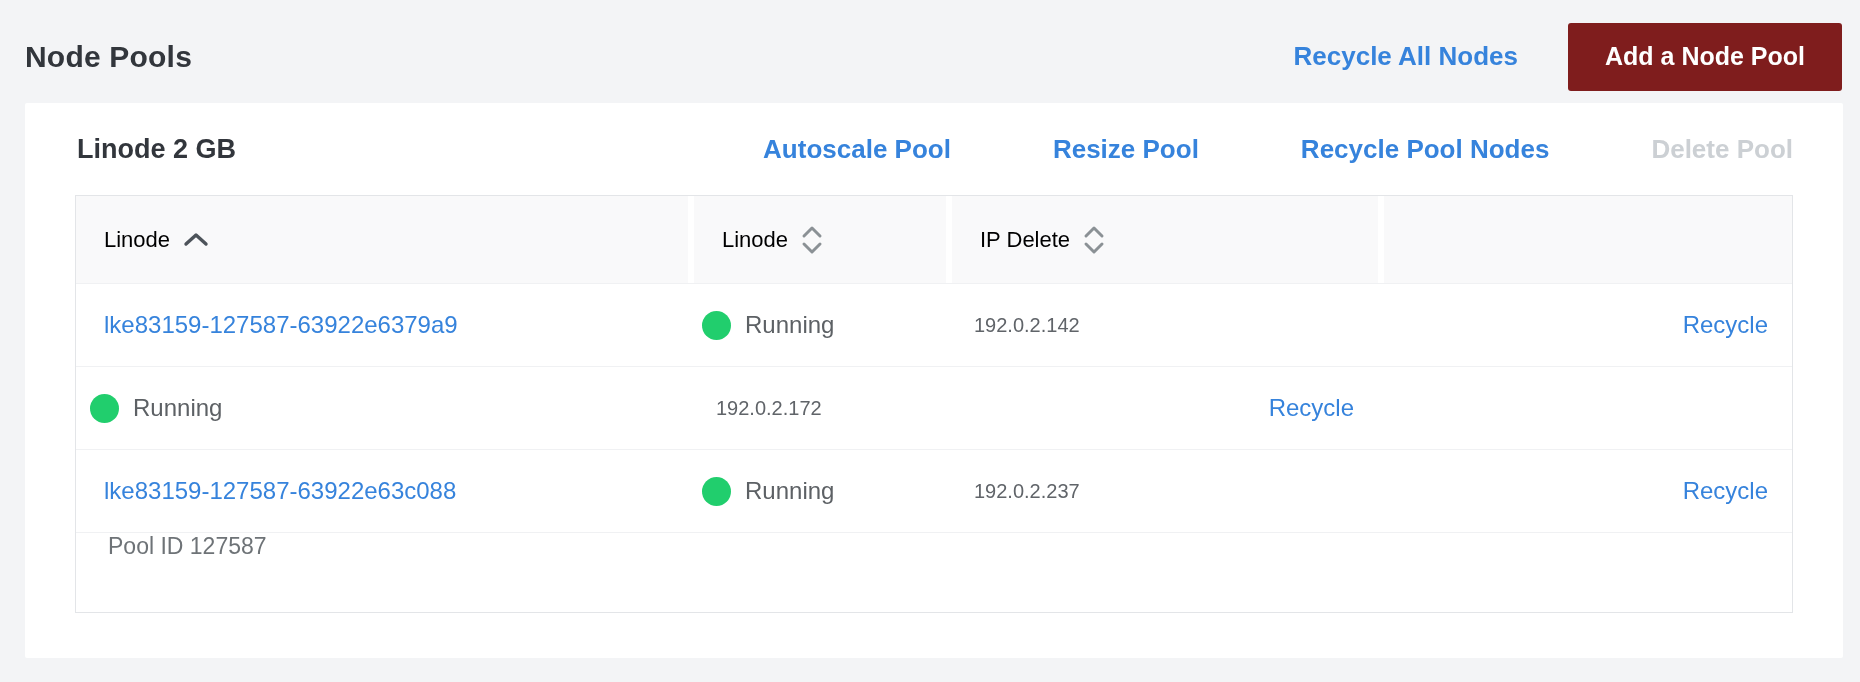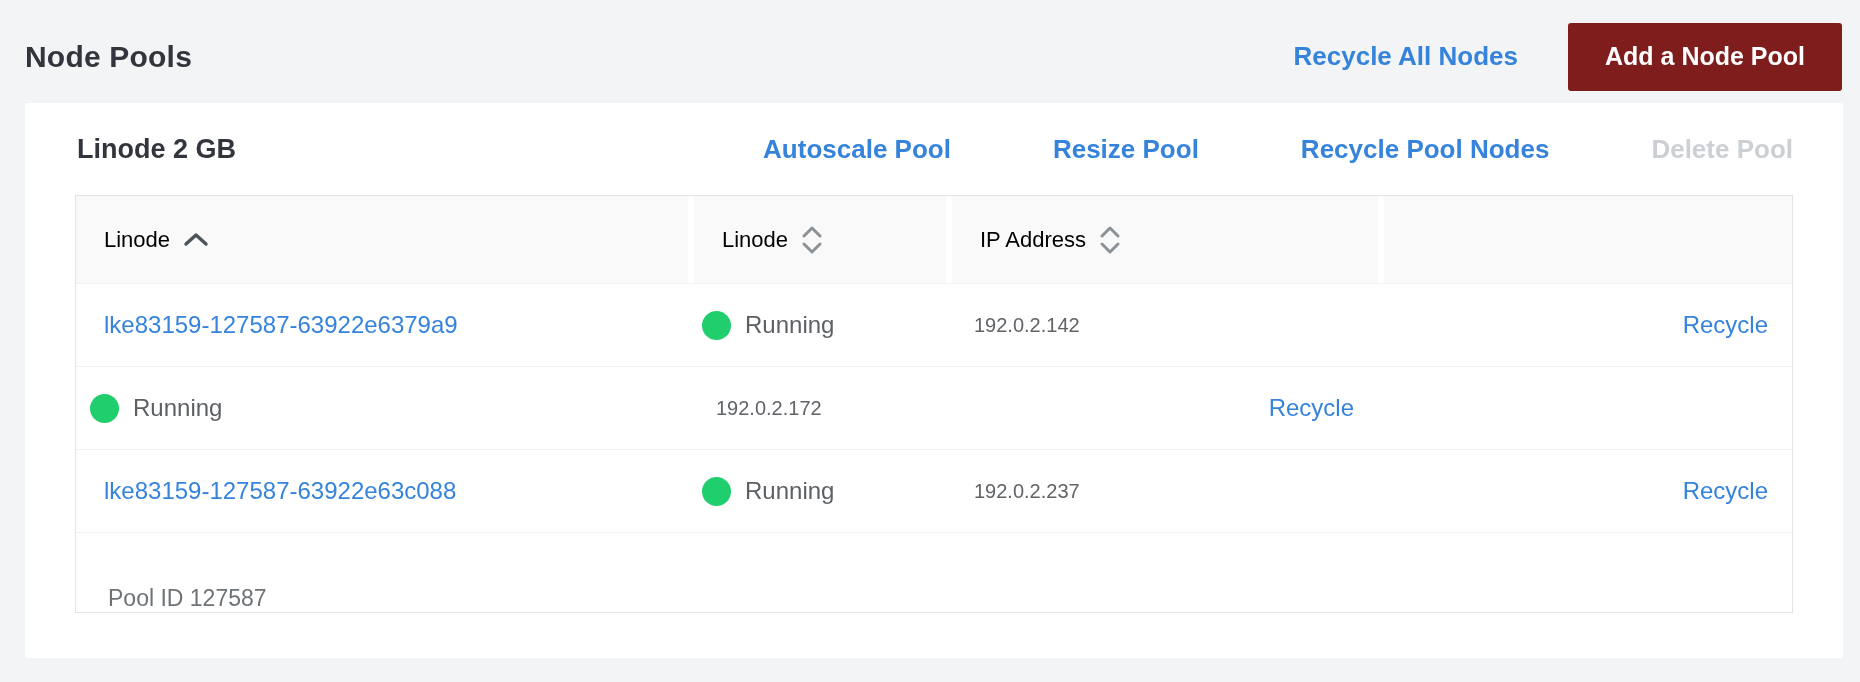--- a/index.html
+++ b/index.html
@@ -108,21 +108,21 @@
     flex: 0 0 auto;
   }
   .status-text { font-size: 24px; color: #5d6165; }
   .ip-text { font-size: 20px; color: #606469; }
   .recycle-link { font-size: 24px; font-weight: normal; }
 
   .tfoot {
     height: 80px;
     border-top: 1px solid #f0f1f3;
     display: flex;
-    align-items: flex-end;
+    align-items: flex-start;
     padding-left: 32px;
     color: #6e7377;
     font-size: 23px;
   }
 </style>
 </head>
 <body>
 
 <div class="topbar">
   <h1 class="page-title">Node Pools</h1>
@@ -160,21 +160,21 @@
         <span class="sort-icon">
           <svg width="22" height="14" viewBox="0 0 22 14">
               <polyline points="3,11 11,3 19,11" fill="none" stroke="#8b9195" stroke-width="3" stroke-linecap="round" stroke-linejoin="round"></polyline>
             </svg>
           <svg width="22" height="14" viewBox="0 0 22 14" style="margin-top:2px">
               <polyline points="3,3 11,11 19,3" fill="none" stroke="#8b9195" stroke-width="3" stroke-linecap="round" stroke-linejoin="round"></polyline>
             </svg>
         </span>
       </div>
       <div class="th">
-        <span class="hdr-label">IP Address</span>
+        <span class="hdr-label">IP Delete</span>
         <span class="sort-icon">
           <svg width="22" height="14" viewBox="0 0 22 14">
               <polyline points="3,11 11,3 19,11" fill="none" stroke="#8b9195" stroke-width="3" stroke-linecap="round" stroke-linejoin="round"></polyline>
             </svg>
           <svg width="22" height="14" viewBox="0 0 22 14" style="margin-top:2px">
               <polyline points="3,3 11,11 19,3" fill="none" stroke="#8b9195" stroke-width="3" stroke-linecap="round" stroke-linejoin="round"></polyline>
             </svg>
         </span>
       </div>
       <div class="th"></div>

